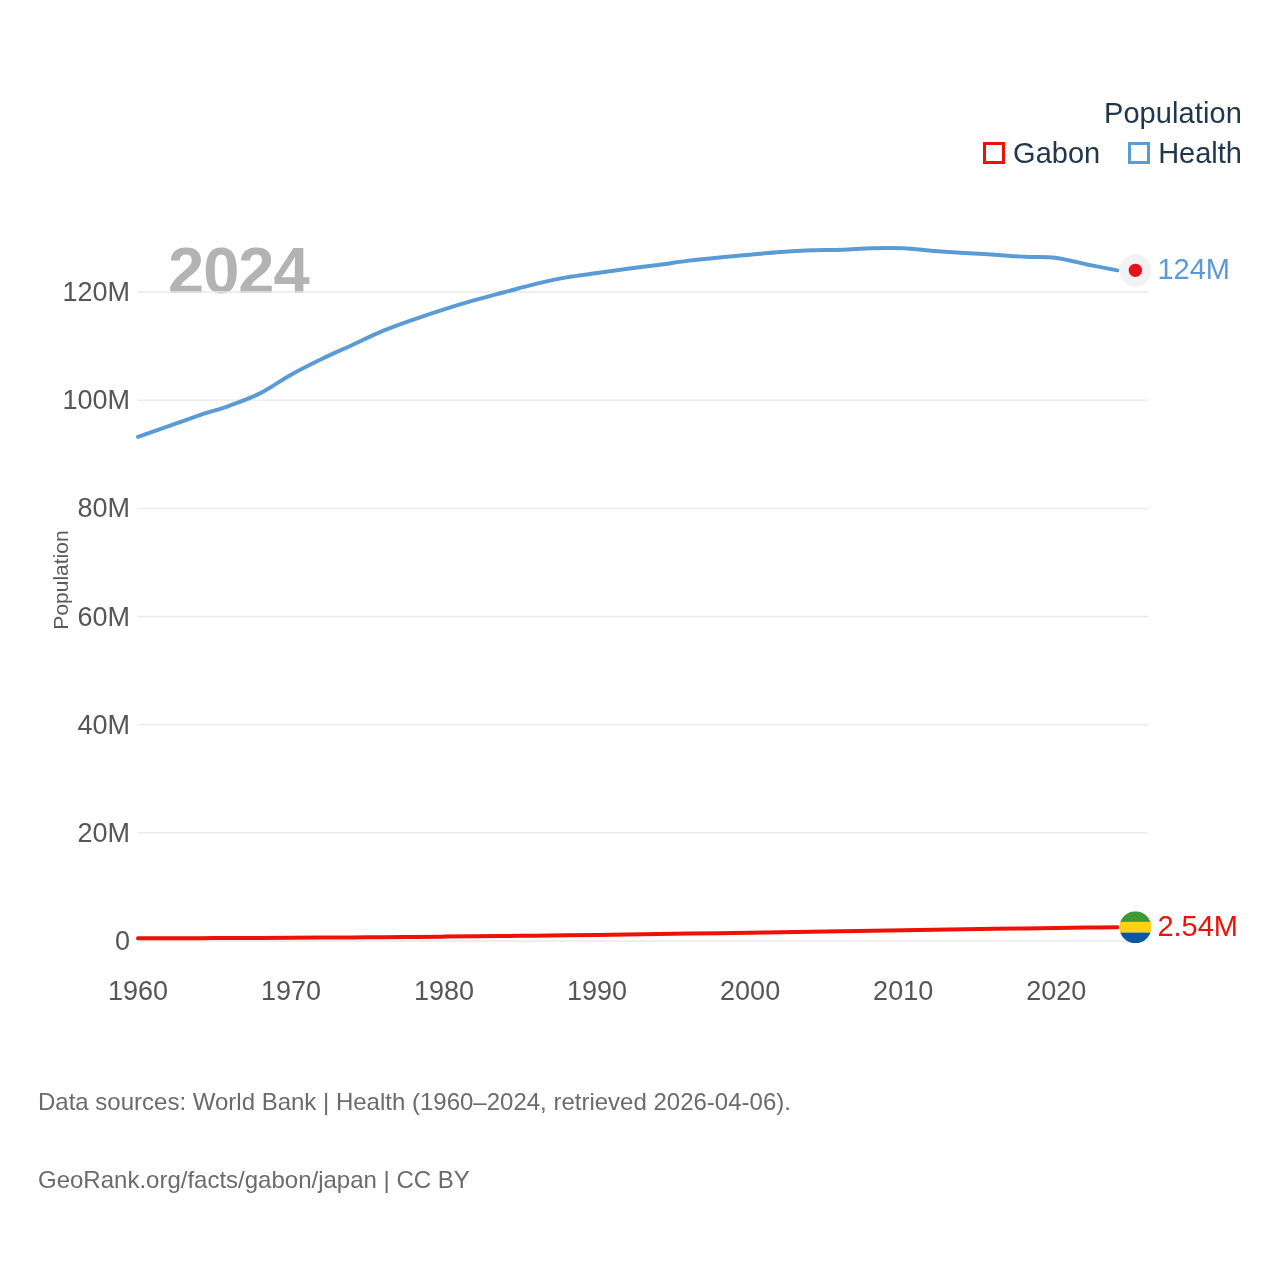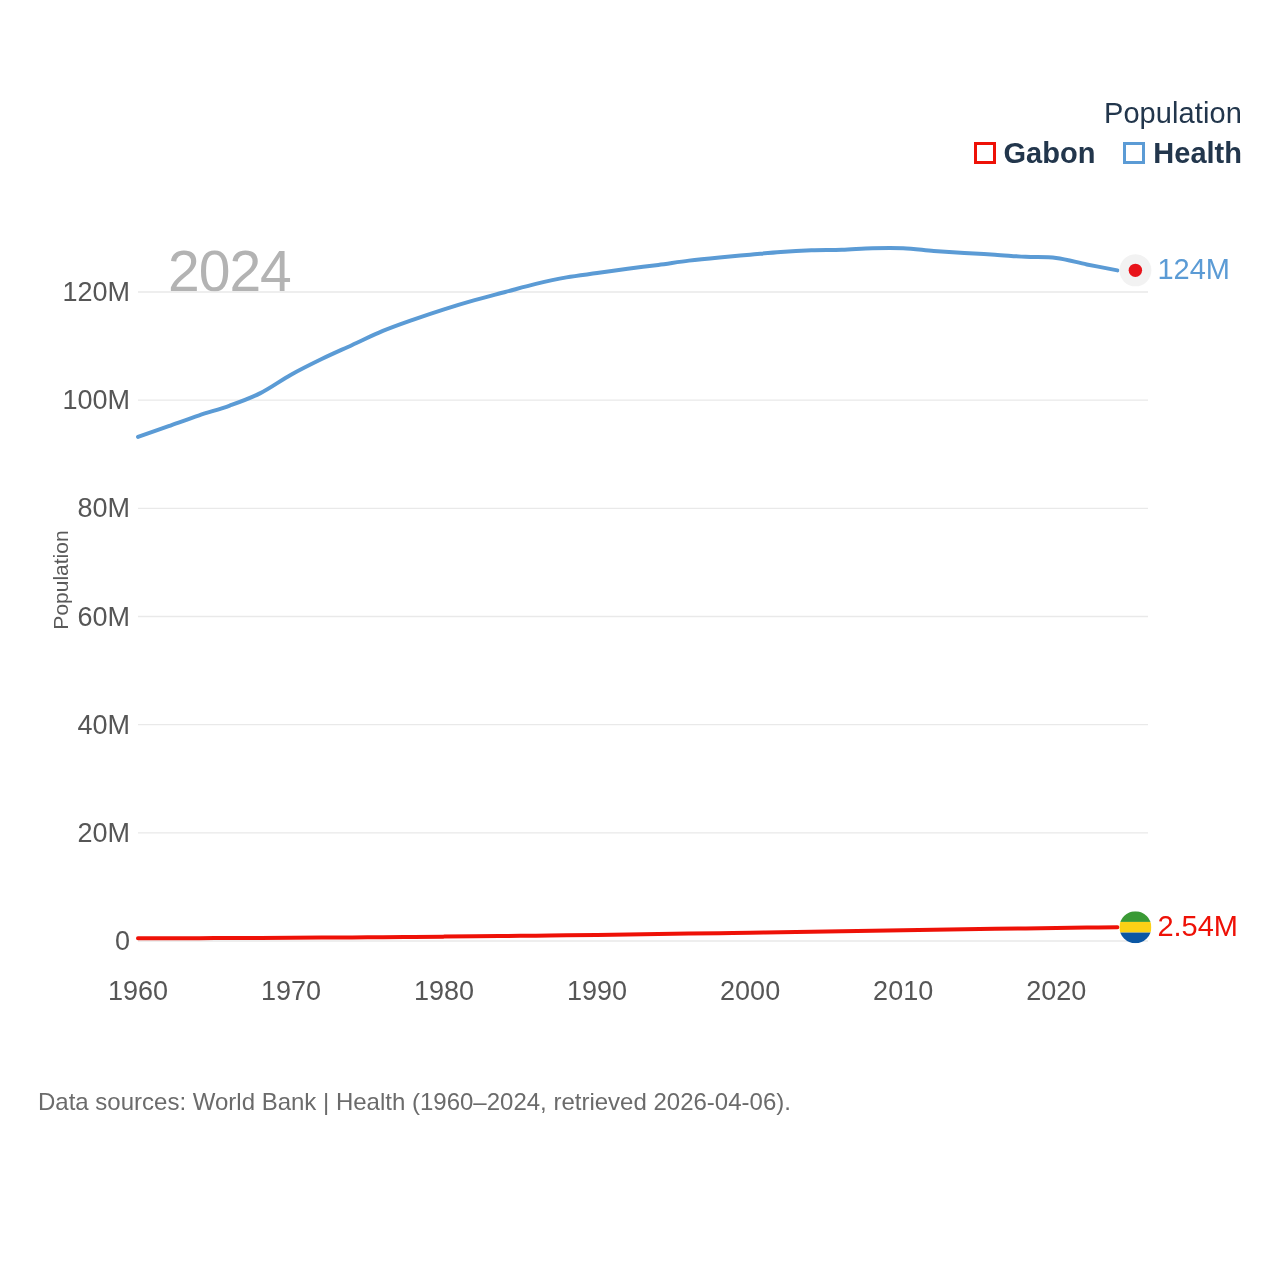--- a/index.html
+++ b/index.html
@@ -33,21 +33,20 @@
     line-height: 34px;
     margin-bottom: 8px;
     letter-spacing: 0.1px;
   }
   .legend-items {
     display: flex;
     flex-direction: row;
     justify-content: flex-end;
     align-items: center;
     gap: 28px;
-    font-weight: bold;
   }
   .legend-item {
     display: flex;
     flex-direction: row;
     align-items: center;
     gap: 8px;
   }
   .legend-swatch {
     width: 22px;
     height: 22px;
@@ -58,22 +57,22 @@
     font-size: 29px;
     color: #22364c;
     line-height: 30px;
   }
 
   
   .year-watermark {
     position: absolute;
     left: 168px;
     top: 230px;
-    font-size: 57px;
-    font-weight: normal;
+    font-size: 65px;
+    font-weight: bold;
     color: #b3b3b3;
     line-height: 82px;
     letter-spacing: -1px;
     user-select: none;
   }
 
   
   svg.plot {
     position: absolute;
     left: 0;
@@ -198,15 +197,16 @@
             <rect x="1119.3939393939395" y="921.9295" width="32" height="10.666666666666666" fill="#fcd116"></rect>
             <rect x="1119.3939393939395" y="932.5961666666667" width="32" height="10.666666666666666" fill="#0b57a4"></rect>
           </g>
         </g>
         <text x="1157.3939393939395" y="928.2628333333333" class="end-value-text" fill="#ee1107">2.54M</text>
       </g>
   </svg>
 
   <div class="footer">
     <div>Data sources: World Bank | Health (1960–2024, retrieved 2026-04-06).</div>
+    <div>GeoRank.org/facts/gabon/japan | CC BY</div>
   </div>
 
 </div>
 
 </body></html>

